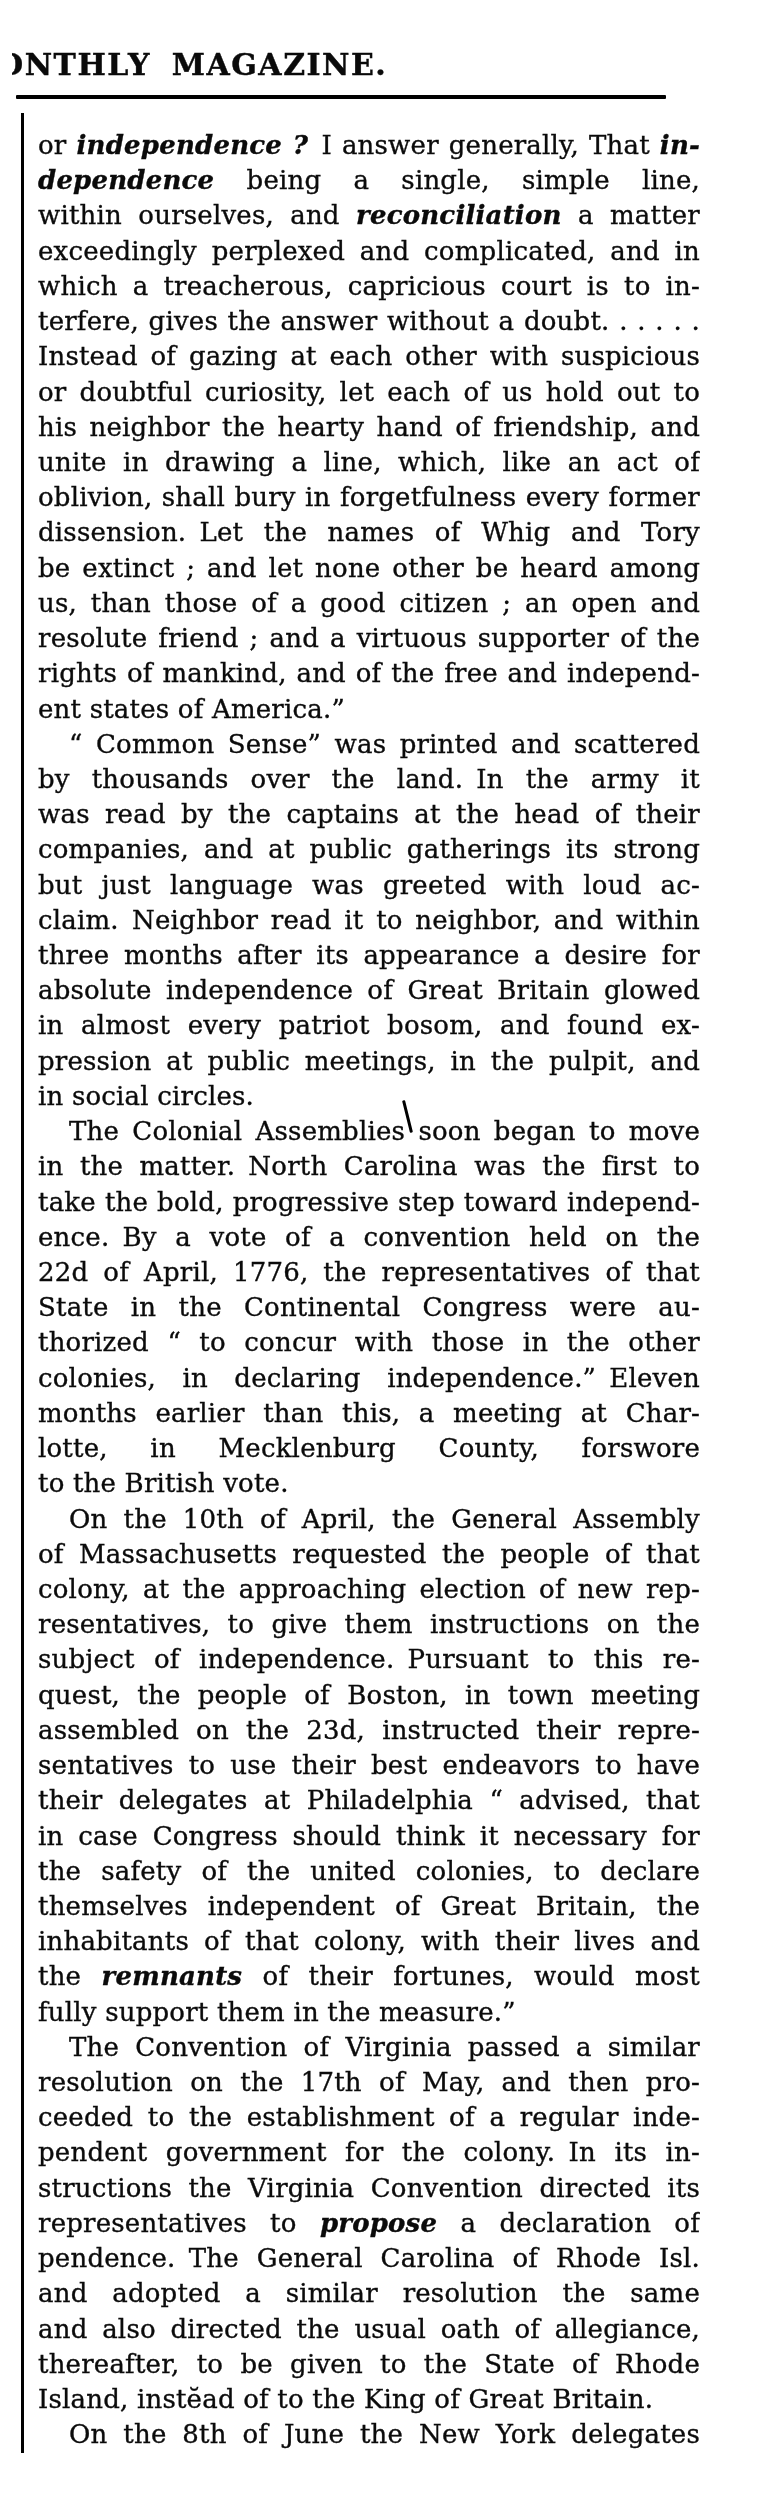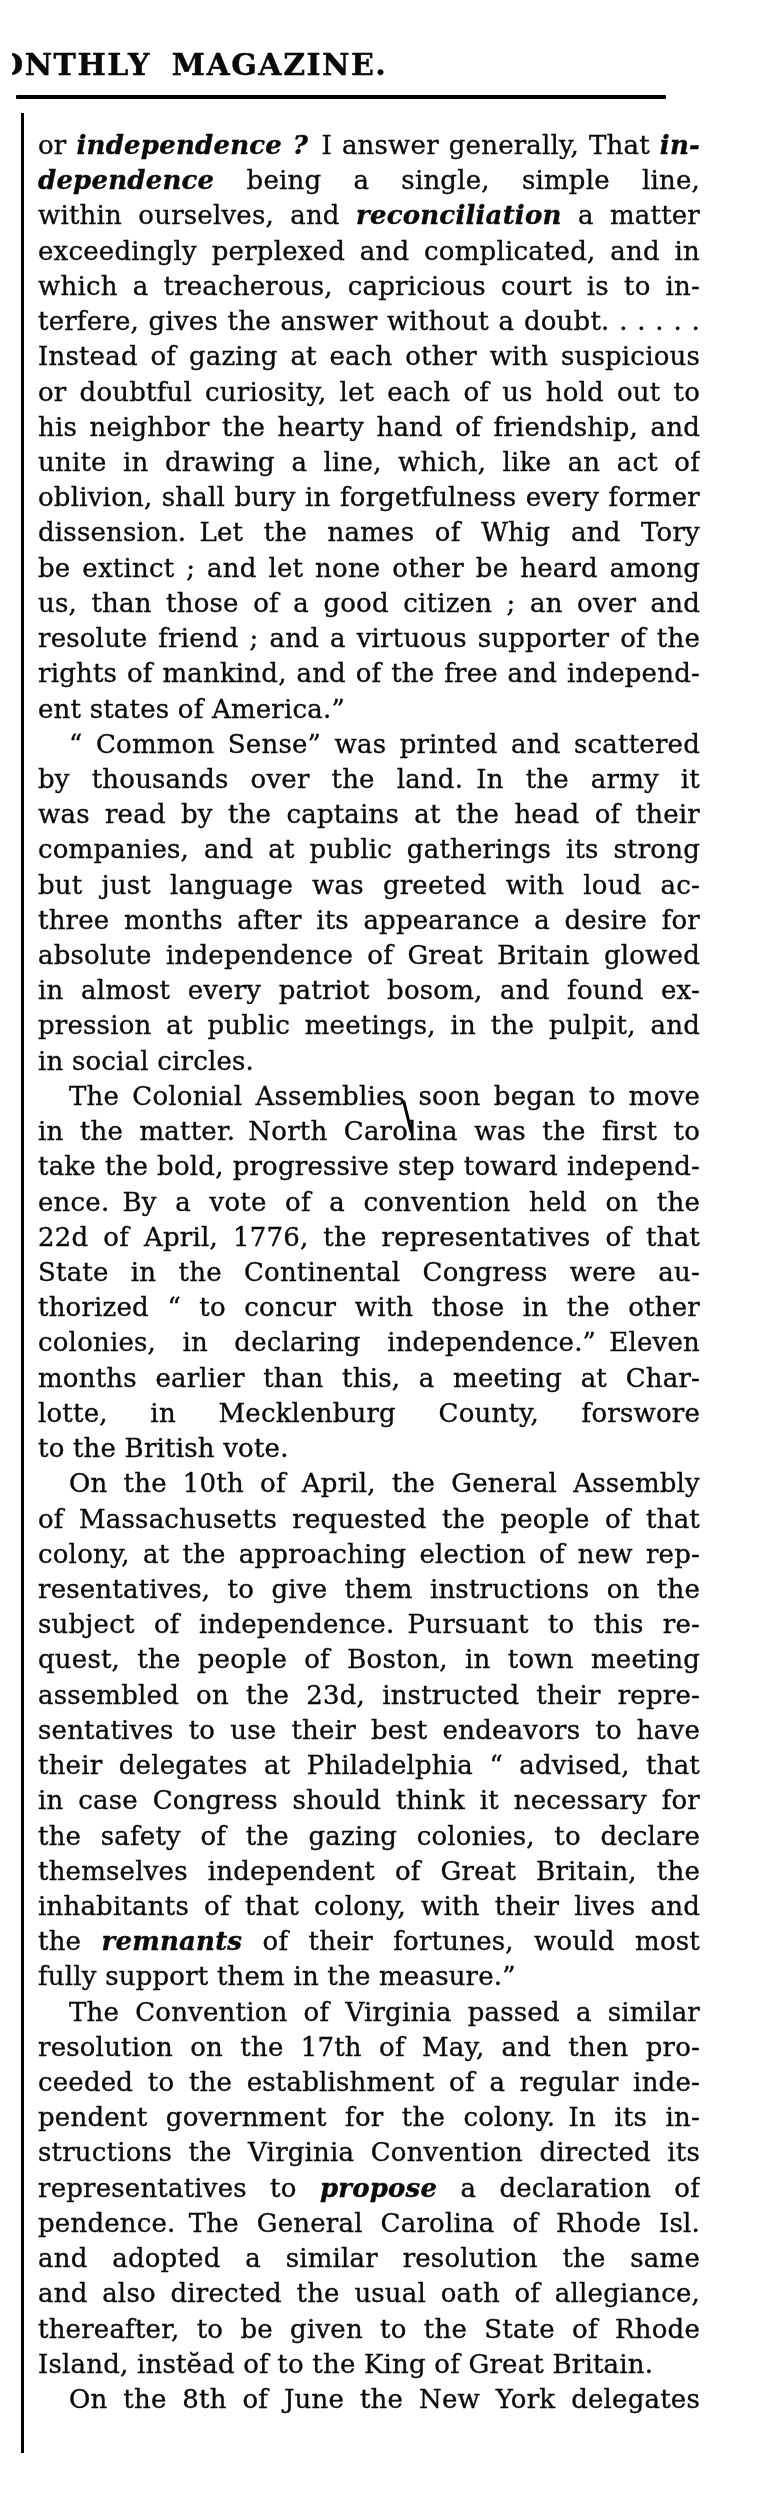--- a/index.html
+++ b/index.html
@@ -63,29 +63,30 @@
       <div class="line"><span>exceedingly perplexed and complicated, and in</span></div>
       <div class="line"><span>which a treacherous, capricious court is to in-</span></div>
       <div class="line"><span>terfere, gives the answer without a doubt. . . . . .</span></div>
       <div class="line"><span>Instead of gazing at each other with suspicious</span></div>
       <div class="line"><span>or doubtful curiosity, let each of us hold out to</span></div>
       <div class="line"><span>his neighbor the hearty hand of friendship, and</span></div>
       <div class="line"><span>unite in drawing a line, which, like an act of</span></div>
       <div class="line"><span>oblivion, shall bury in forgetfulness every former</span></div>
       <div class="line"><span>dissension. Let the names of Whig and Tory</span></div>
       <div class="line"><span>be extinct ; and let none other be heard among</span></div>
-      <div class="line"><span>us, than those of a good citizen ; an over and</span></div>
+      <div class="line"><span>us, than those of a good citizen ; an open and</span></div>
       <div class="line"><span>resolute friend ; and a virtuous supporter of the</span></div>
       <div class="line"><span>rights of mankind, and of the free and independ-</span></div>
       <div class="line last"><span>ent states of America.”</span></div>
       <div class="line indent"><span>“ Common Sense” was printed and scattered</span></div>
       <div class="line"><span>by thousands over the land. In the army it</span></div>
       <div class="line"><span>was read by the captains at the head of their</span></div>
       <div class="line"><span>companies, and at public gatherings its strong</span></div>
       <div class="line"><span>but just language was greeted with loud ac-</span></div>
+      <div class="line"><span>claim. Neighbor read it to neighbor, and within</span></div>
       <div class="line"><span>three months after its appearance a desire for</span></div>
       <div class="line"><span>absolute independence of Great Britain glowed</span></div>
       <div class="line"><span>in almost every patriot bosom, and found ex-</span></div>
       <div class="line"><span>pression at public meetings, in the pulpit, and</span></div>
       <div class="line last"><span>in social circles.</span></div>
       <div class="line indent"><span>The Colonial Assemblies soon began to move</span></div>
       <div class="line"><span>in the matter. North Carolina was the first to</span></div>
       <div class="line"><span>take the bold, progressive step toward independ-</span></div>
       <div class="line"><span>ence. By a vote of a convention held on the</span></div>
       <div class="line"><span>22d of April, 1776, the representatives of that</span></div>
@@ -98,21 +99,21 @@
       <div class="line indent"><span>On the 10th of April, the General Assembly</span></div>
       <div class="line"><span>of Massachusetts requested the people of that</span></div>
       <div class="line"><span>colony, at the approaching election of new rep-</span></div>
       <div class="line"><span>resentatives, to give them instructions on the</span></div>
       <div class="line"><span>subject of independence. Pursuant to this re-</span></div>
       <div class="line"><span>quest, the people of Boston, in town meeting</span></div>
       <div class="line"><span>assembled on the 23d, instructed their repre-</span></div>
       <div class="line"><span>sentatives to use their best endeavors to have</span></div>
       <div class="line"><span>their delegates at Philadelphia “ advised, that</span></div>
       <div class="line"><span>in case Congress should think it necessary for</span></div>
-      <div class="line"><span>the safety of the gazing colonies, to declare</span></div>
+      <div class="line"><span>the safety of the united colonies, to declare</span></div>
       <div class="line"><span>themselves independent of Great Britain, the</span></div>
       <div class="line"><span>inhabitants of that colony, with their lives and</span></div>
       <div class="line"><span>the </span><span class="em">remnants</span><span> of their fortunes, would most cheer-</span></div>
       <div class="line last"><span>fully support them in the measure.”</span></div>
       <div class="line indent"><span>The Convention of Virginia passed a similar</span></div>
       <div class="line"><span>resolution on the 17th of May, and then pro-</span></div>
       <div class="line"><span>ceeded to the establishment of a regular inde-</span></div>
       <div class="line"><span>pendent government for the colony. In its in-</span></div>
       <div class="line"><span>structions the Virginia Convention directed its</span></div>
       <div class="line"><span>representatives to </span><span class="em">propose</span><span> a declaration of inde-</span></div>

